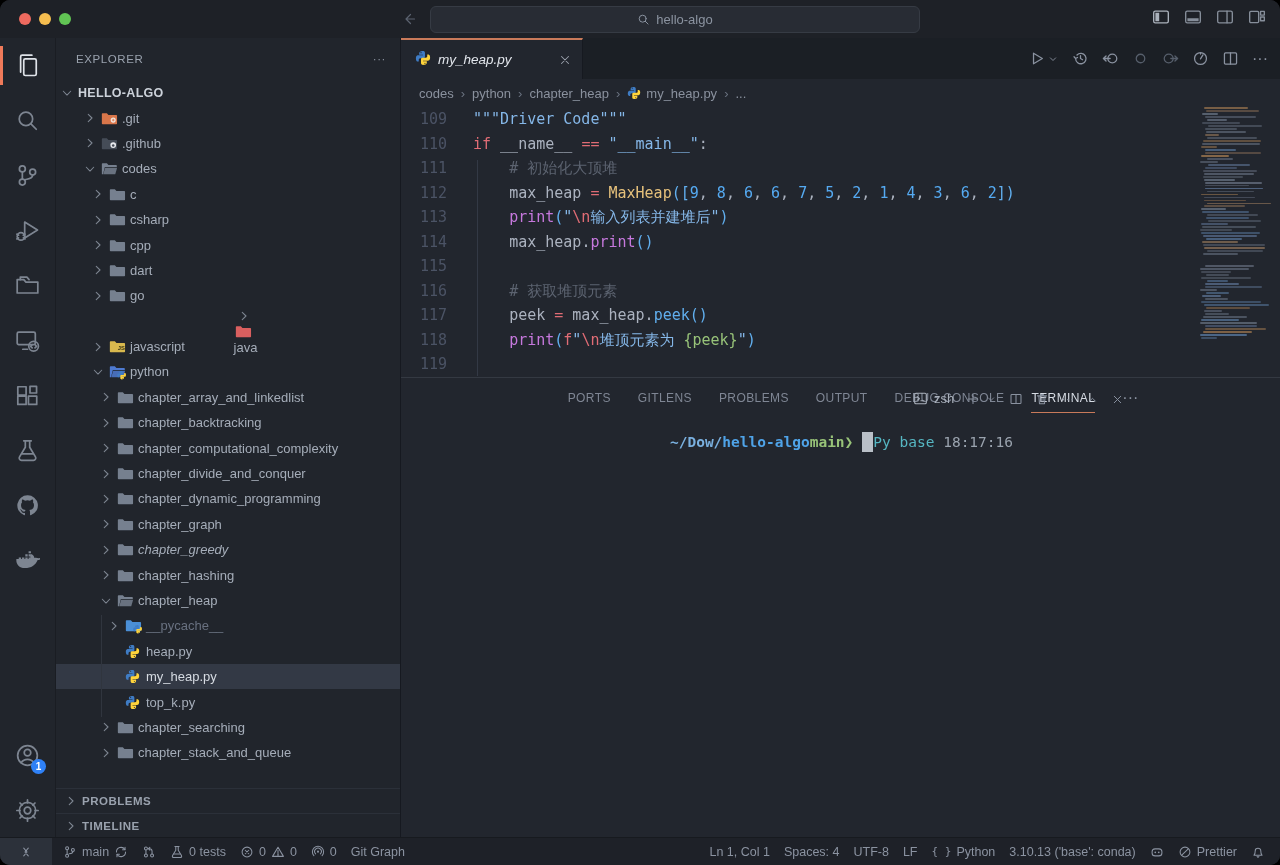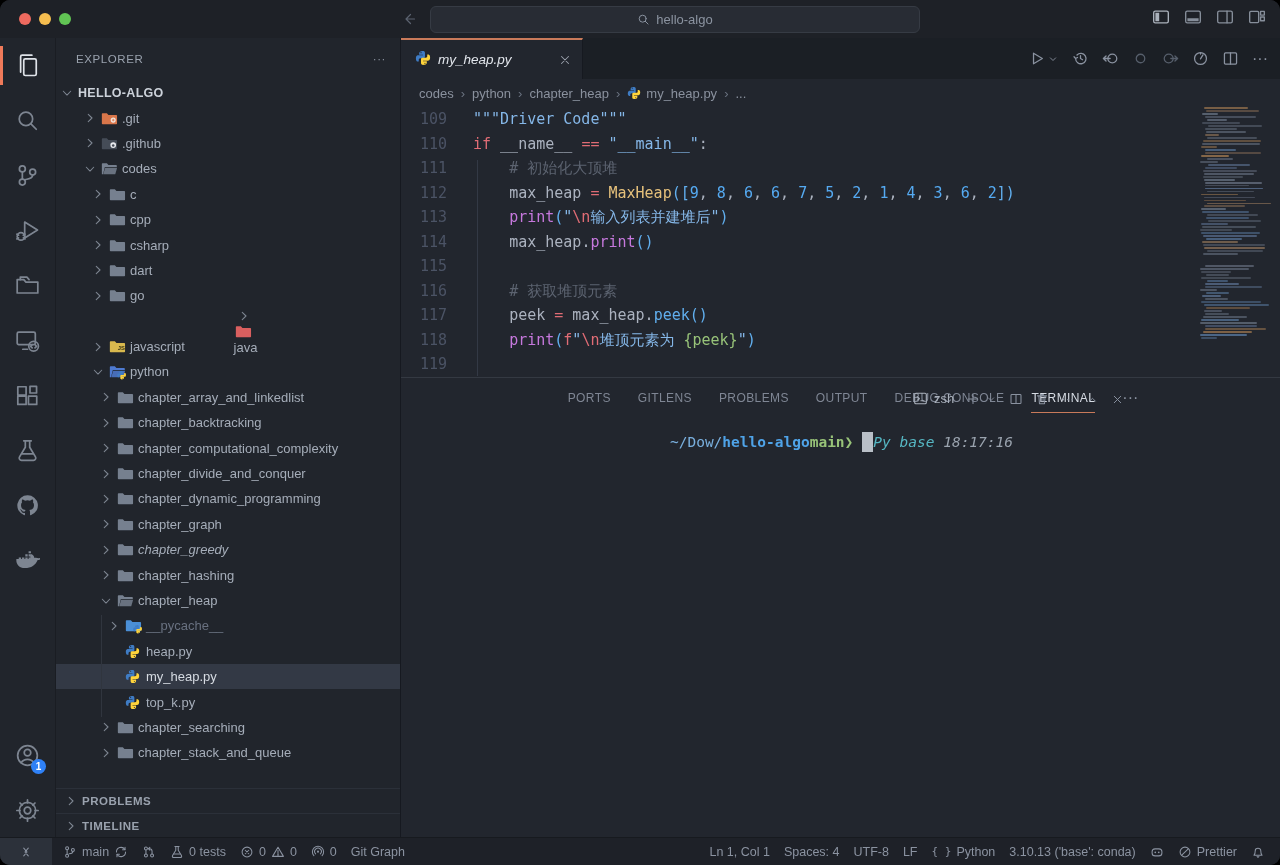--- a/index.html
+++ b/index.html
@@ -58,21 +58,21 @@
   .panel{flex:1;border-top:1px solid #343942;display:flex;flex-direction:column;align-items:center;}
   .panel-tabs{height:40px;display:flex;align-items:center;padding-left:25px;gap:27px;position:relative;}
   .ptab{color:#7f8694;font-size:12px;letter-spacing:.4px;cursor:pointer;position:relative;height:100%;display:flex;align-items:center;}
   .ptab.active{color:#d7dce4;}
   .ptab.active::after{content:"";position:absolute;left:0;right:0;bottom:5px;height:1.5px;background:#c97a5a;}
   .ptab-more{color:#8a92a0;}
   .panel-right{position:absolute;right:14px;top:0;height:40px;display:flex;align-items:center;gap:12px;color:#8a92a0;font-size:13px;}
   .zshgrp{display:flex;align-items:center;gap:6px;color:#aab1bc;}
   .term-body{flex:1;position:relative;padding:14px 20px 0 22px;font-family:"DejaVu Sans Mono",monospace;font-size:14.5px;}
   .prompt{display:flex;align-items:center;}
-  .prompt .right{margin-left:auto;font-style:italic;}
+  .prompt .right{margin-left:auto;}
   .cursorblk{display:inline-block;width:11px;height:20px;background:#b9bfc7;margin-left:9px;vertical-align:middle;}
   
   .statusbar{position:absolute;left:0;right:0;bottom:0;height:27px;background:#1e2128;border-top:1px solid #171a1f;display:flex;align-items:center;color:#8b93a1;font-size:12.5px;}
   .sb-item{display:flex;align-items:center;gap:5px;padding:0 7px;height:100%;cursor:pointer;white-space:nowrap;}
   .sb-remote{background:#2c313a;width:38px;justify-content:center;margin-right:4px;}
   .sb-right{margin-left:auto;display:flex;align-items:center;padding-right:8px;}
   .hidden-defs{position:absolute;width:0;height:0;overflow:hidden;}
 </style>
 </head>
 <body>
@@ -439,34 +439,34 @@
             <span class="chev ">
               <svg class="ic" width="14" height="14">
                 <use href="#i-chev"></use>
               </svg>
             </span>
             <span class="ficon">
               <svg width="17" height="17" viewBox="0 0 16 16">
                 <path fill="#76808f" d="M.8 3.8a.7.7 0 0 1 .7-.7h4l1.5 1.7h7.4a.7.7 0 0 1 .7.7v7.2a.7.7 0 0 1-.7.7H1.5a.7.7 0 0 1-.7-.7z"></path>
               </svg>
             </span>
+            <span class="lbl">csharp</span>
+          </div>
+          <div class="trow" style="padding-left: 35px;">
+            <span class="chev ">
+              <svg class="ic" width="14" height="14">
+                <use href="#i-chev"></use>
+              </svg>
+            </span>
+            <span class="ficon">
+              <svg width="17" height="17" viewBox="0 0 16 16">
+                <path fill="#76808f" d="M.8 3.8a.7.7 0 0 1 .7-.7h4l1.5 1.7h7.4a.7.7 0 0 1 .7.7v7.2a.7.7 0 0 1-.7.7H1.5a.7.7 0 0 1-.7-.7z"></path>
+              </svg>
+            </span>
             <span class="lbl">cpp</span>
-          </div>
-          <div class="trow" style="padding-left: 35px;">
-            <span class="chev ">
-              <svg class="ic" width="14" height="14">
-                <use href="#i-chev"></use>
-              </svg>
-            </span>
-            <span class="ficon">
-              <svg width="17" height="17" viewBox="0 0 16 16">
-                <path fill="#76808f" d="M.8 3.8a.7.7 0 0 1 .7-.7h4l1.5 1.7h7.4a.7.7 0 0 1 .7.7v7.2a.7.7 0 0 1-.7.7H1.5a.7.7 0 0 1-.7-.7z"></path>
-              </svg>
-            </span>
-            <span class="lbl">csharp</span>
           </div>
           <div class="trow" style="padding-left: 35px;">
             <span class="chev ">
               <svg class="ic" width="14" height="14">
                 <use href="#i-chev"></use>
               </svg>
             </span>
             <span class="ficon">
               <svg width="17" height="17" viewBox="0 0 16 16">
                 <path fill="#76808f" d="M.8 3.8a.7.7 0 0 1 .7-.7h4l1.5 1.7h7.4a.7.7 0 0 1 .7.7v7.2a.7.7 0 0 1-.7.7H1.5a.7.7 0 0 1-.7-.7z"></path>
@@ -937,21 +937,21 @@
               <span><svg class="ic" width="13" height="13">
                   <use href="#i-chevup-sm"></use>
                 </svg></span>
               <span><svg class="ic" width="13" height="13">
                   <use href="#i-close"></use>
                 </svg></span>
             </div>
           </div>
         <div class="term-body">
           <div class="prompt" id="termprompt">
-              <span style="color:#7ab0df;">~/Dow/</span>
+              <span style="color:#7ab0df;font-weight:bold;">~/Dow/</span>
               <span style="color:#4fa3e8;font-weight:bold;">hello-algo</span>
               <span style="color:#98c379;font-weight:bold;"> main</span>
               <span style="color:#98c379;font-weight:bold;"> ❯</span>
               <span class="cursorblk"></span>
               <span class="right"><span style="color:#56b6c2">Py base </span><span style="color:#9aa3ae">18:17:16</span></span>
             </div>
         </div>
       </div>
     </div>
   </div>

